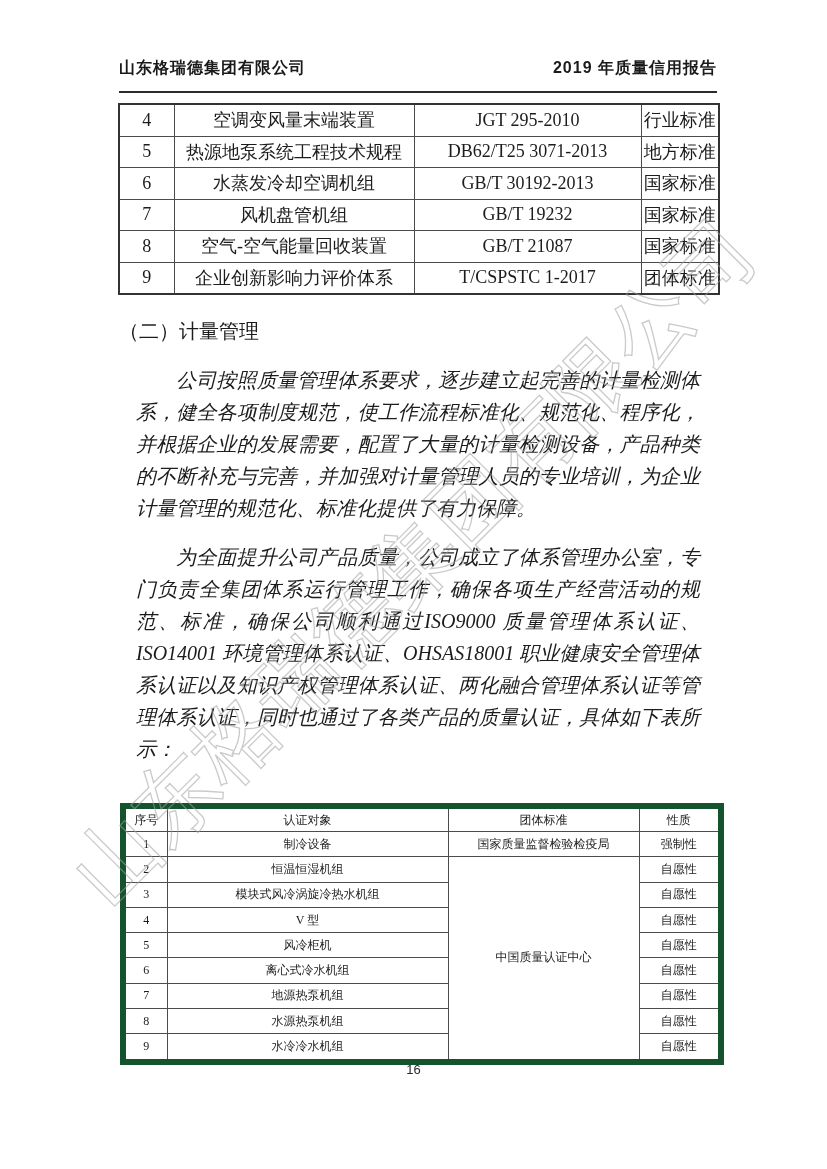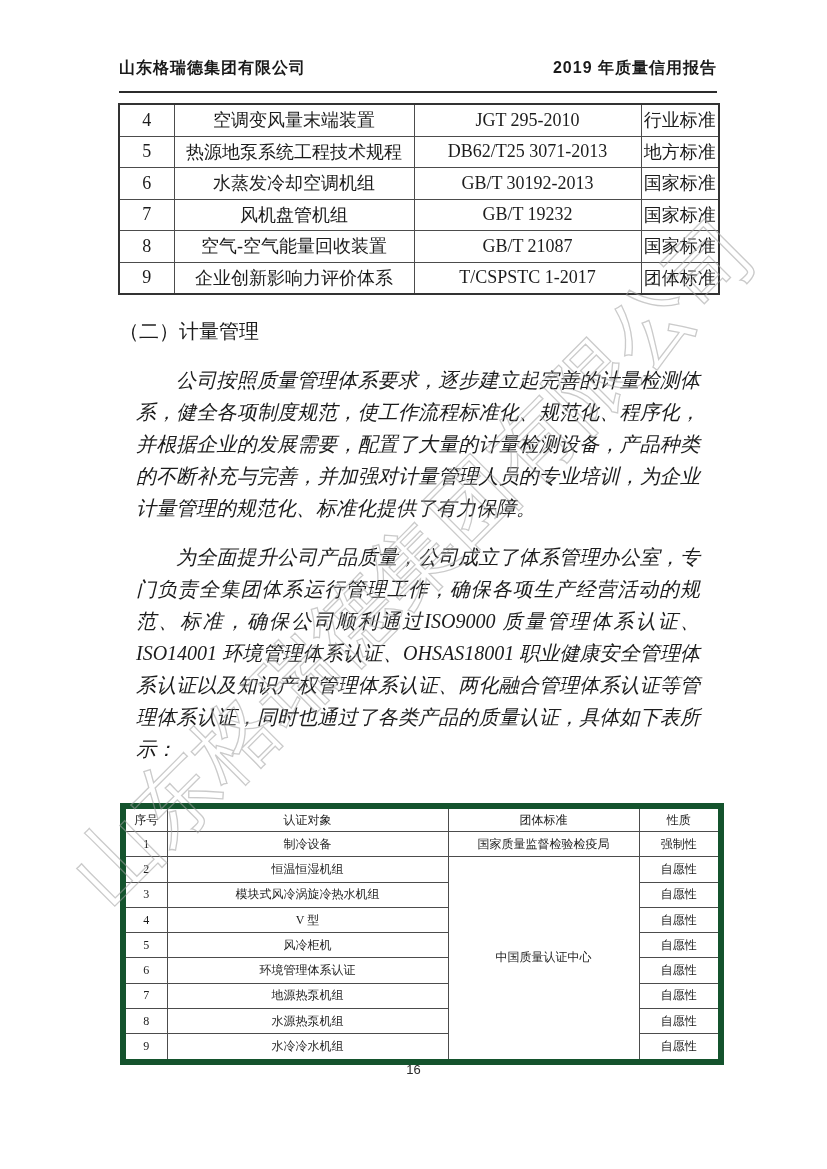--- a/index.html
+++ b/index.html
@@ -216,21 +216,21 @@
           <td>V 型</td>
           <td>自愿性</td>
         </tr>
         <tr>
           <td>5</td>
           <td>风冷柜机</td>
           <td>自愿性</td>
         </tr>
         <tr>
           <td>6</td>
-          <td>环境管理体系认证</td>
+          <td>离心式冷水机组</td>
           <td>自愿性</td>
         </tr>
         <tr>
           <td>7</td>
           <td>地源热泵机组</td>
           <td>自愿性</td>
         </tr>
         <tr>
           <td>8</td>
           <td>水源热泵机组</td>

